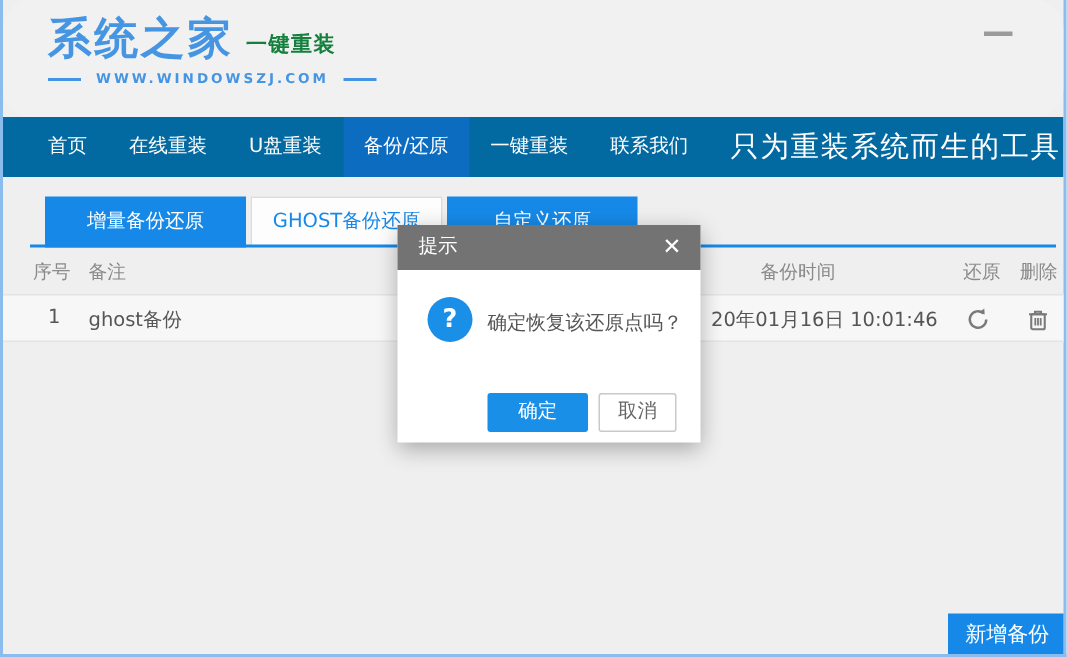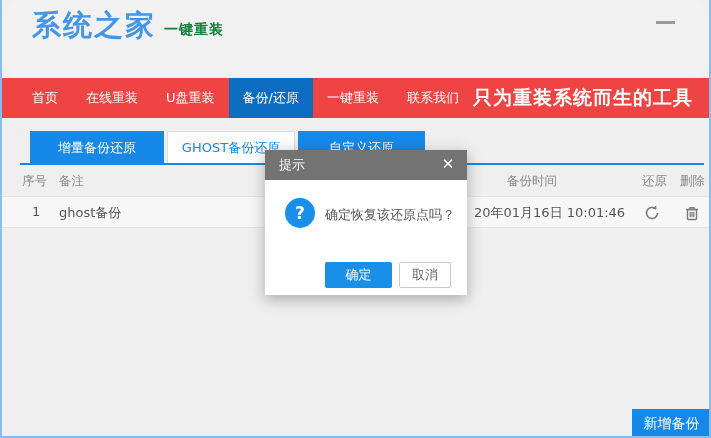--- a/index.html
+++ b/index.html
@@ -17,26 +17,26 @@
   .logo-row { position:absolute; left:30px; top:8px; display:flex; align-items:flex-end; }
   .logo-main { font-size:29px; font-weight:bold; color:#4595e2; letter-spacing:2px; line-height:34px; }
   .logo-sub { font-size:14px; font-weight:bold; color:#15803d; margin-left:8px; margin-bottom:3px; letter-spacing:1px;font-family:Liberation Serif, serif; }
   .site-row { position:absolute; left:30px; top:48px; display:flex; align-items:center; }
   .site-dash { width:22px; height:2px; background:#4595e2; }
   .site-url { font-size:9px; font-weight:bold; color:#4595e2; letter-spacing:2px; margin:0 10px; }
   .min-btn { position:absolute; right:34px; top:17px; width:19px; height:10px; cursor:pointer; }
   .min-btn span { display:block; width:19px; height:3px; background:#9b9b9b; margin-top:4px; }
 
   
-  .nav { position:absolute; left:0; top:78px; width:100%; height:40px; background:#ef4444;
+  .nav { position:absolute; left:0; top:78px; width:100%; height:40px; background:#0369a1;
          display:flex; align-items:center; padding-left:16px; }
   .nav-item { color:#fff; font-size:13px; padding:0 14px; height:40px; line-height:40px; cursor:pointer; white-space:nowrap; }
   .nav-item.active { background:#0c6cc0; }
-  .nav-slogan { margin-left:auto; color:#fff; font-size:19px; font-weight:bold; letter-spacing:1px;
-                padding-right:18px; white-space:nowrap; }
+  .nav-slogan { margin-left:auto; color:#fff; font-size:19px; font-weight:normal; letter-spacing:1px;
+                padding-right:2px; white-space:nowrap; }
 
   
   .tab { position:absolute; top:131px; height:34px; line-height:34px; text-align:center;
          font-size:13px; cursor:pointer; }
   .tab.blue { background:#1689e8; color:#fff; }
   .tab.activeTab { background:#fdfdfd; color:#1689e8; border:1px solid #dcdcdc; line-height:32px; }
   .tab1 { left:28px;  width:134px; }
   .tab2 { left:165px; width:128px; }
   .tab3 { left:296px; width:127px; }
   .tab-underline { position:absolute; left:18px; top:163px; width:684px; height:2px; background:#1689e8; }
@@ -76,20 +76,25 @@
 </style>
 </head>
 <body>
 
 <div class="window">
 
   <div class="header">
     <div class="logo-row">
       <span class="logo-main">系统之家</span>
       <span class="logo-sub">一键重装</span>
+    </div>
+    <div class="site-row">
+      <span class="site-dash"></span>
+      <span class="site-url">WWW.WINDOWSZJ.COM</span>
+      <span class="site-dash"></span>
     </div>
     <div class="min-btn">
         <span></span>
       </div>
   </div>
 
   <div class="nav">
     <div class="nav-item">首页</div>
     <div class="nav-item">在线重装</div>
     <div class="nav-item">U盘重装</div>

